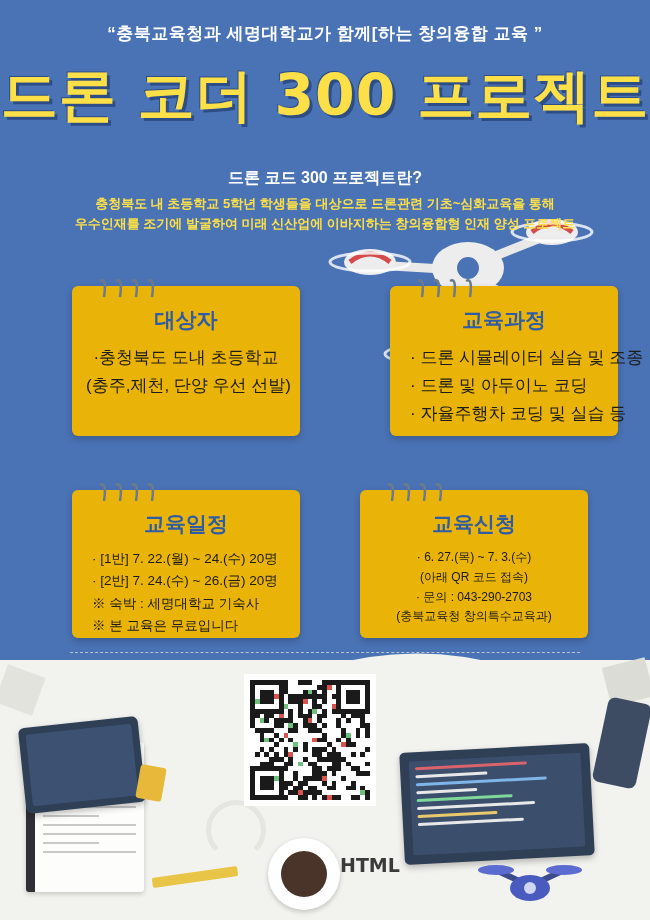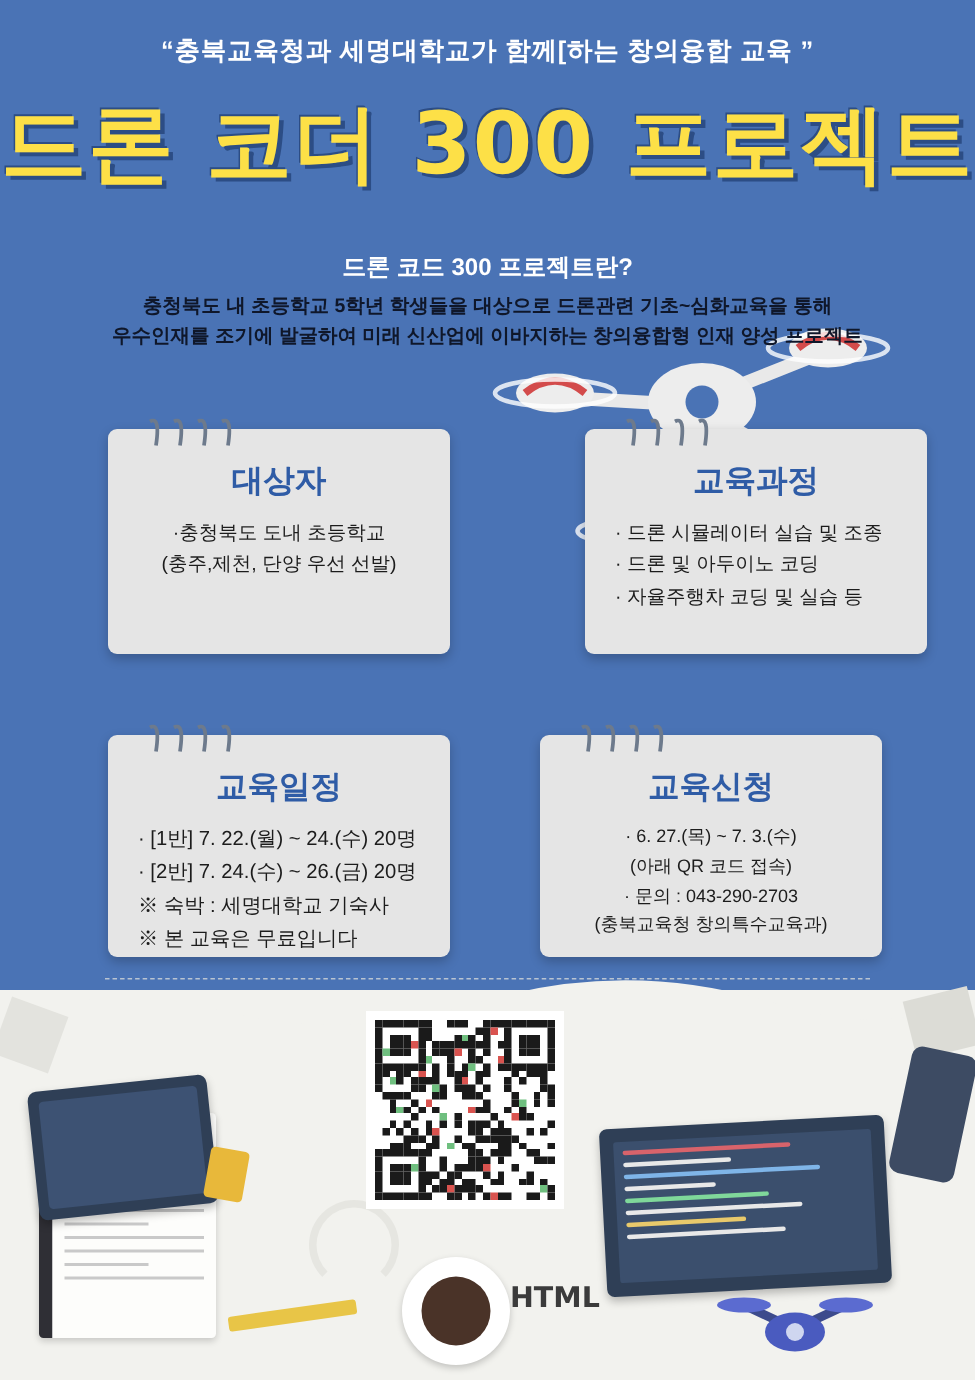--- a/index.html
+++ b/index.html
@@ -59,49 +59,49 @@
     top: 168px; left: 0; width: 100%;
     text-align: center;
     color: #ffffff;
     font-size: 16px;
     font-weight: bold;
   }
   .sub-desc {
     position: absolute;
     top: 194px; left: 0; width: 100%;
     text-align: center;
-    color: #0f172a;
+    color: #fde047;
     font-size: 13px;
     line-height: 1.55;
     font-weight: bold;
   }
   
   .card {
     position: absolute;
-    background: #e5e5e5;
+    background: #eab308;
     border-radius: 6px;
     box-shadow: 0 3px 7px rgba(0,0,0,0.22);
     padding: 10px 14px 14px 14px;
   }
   .card .rings {
     position: absolute;
     top: -7px; left: 0; width: 100%;
     height: 20px;
     pointer-events: none;
   }
   .card-title {
     text-align: center;
     color: #2f5ca6;
     font-size: 21px;
     font-weight: bold;
     margin: 10px 0 10px 0;
   }
   .card-body {
     color: #1c1c1c;
-    font-size: 13px;
+    font-size: 17px;
     line-height: 1.65;
   }
   .card-body div { white-space: nowrap; }
   .card-body.center { text-align: center; }
   .card-body.left { text-align: left; padding-left: 6px; }
   .hr-dash {
     position: absolute;
     left: 70px; right: 70px; top: 652px;
     border-top: 1.5px dashed #b9c4d1;
   }

